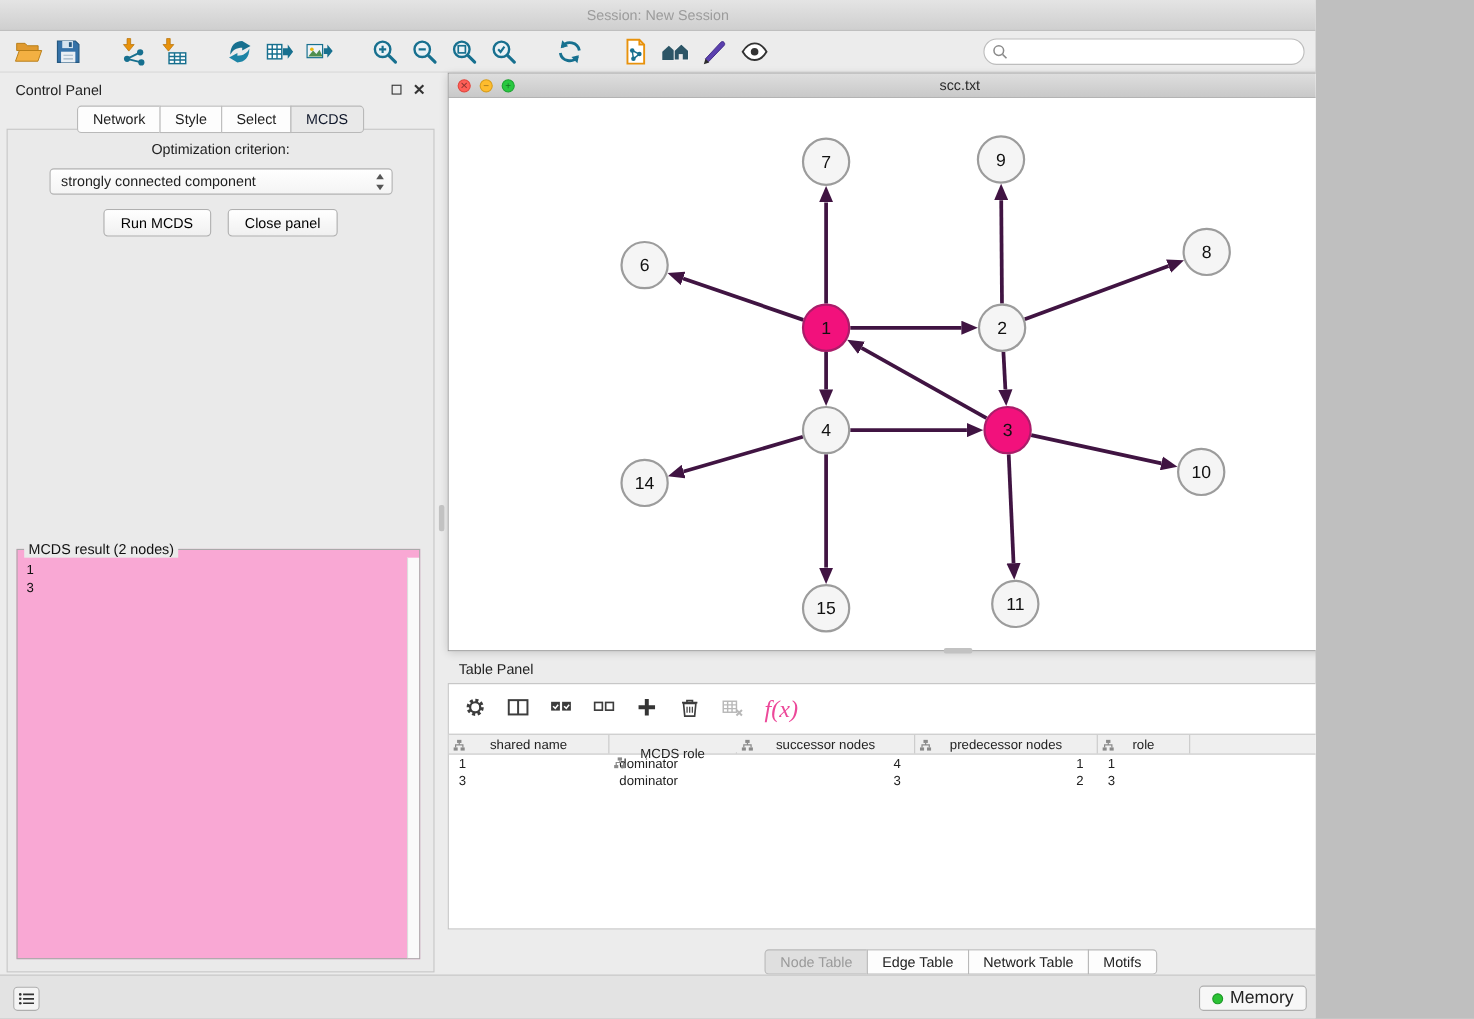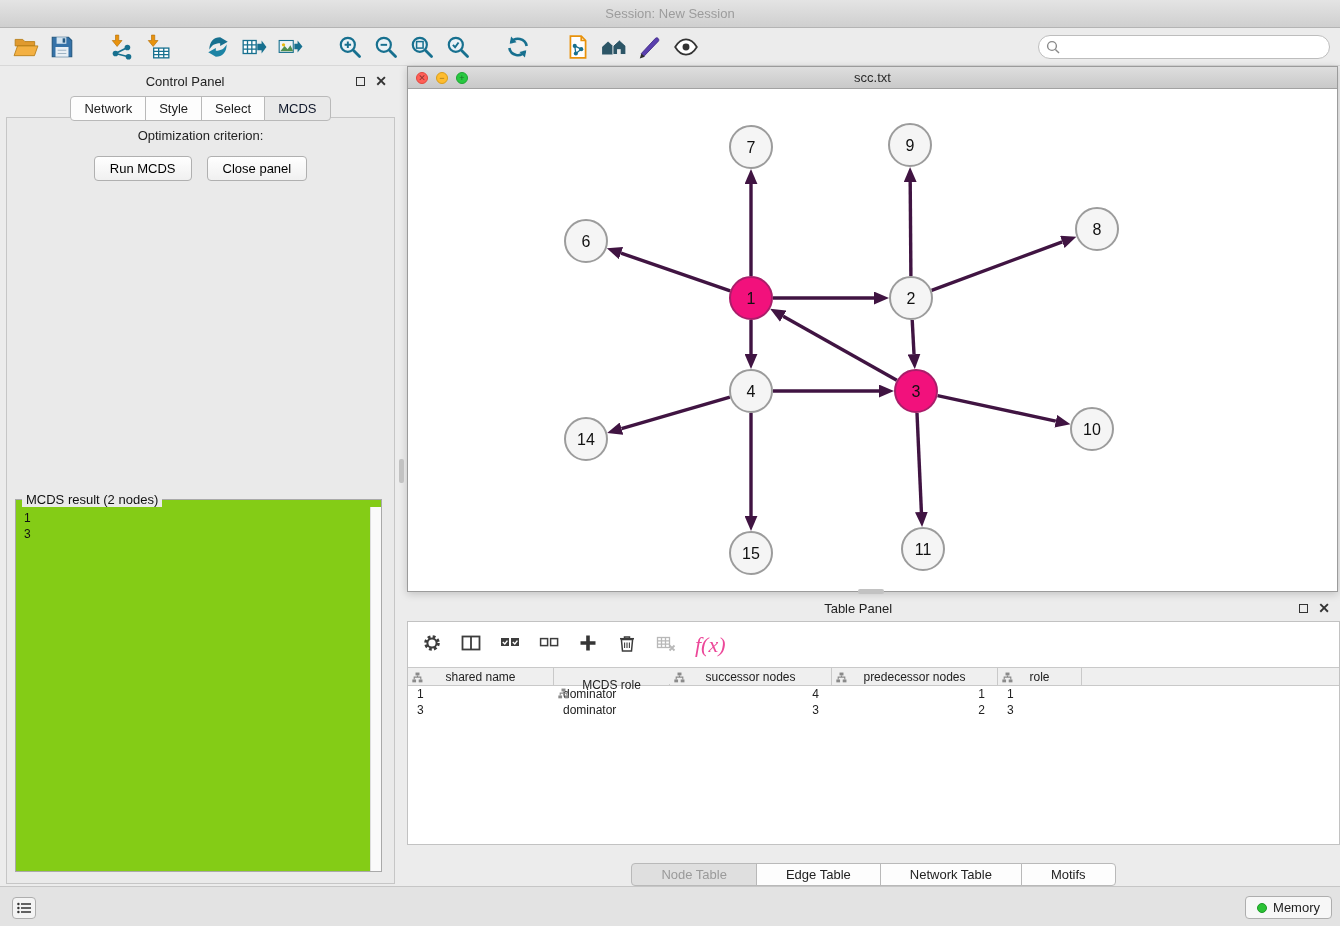--- a/index.html
+++ b/index.html
@@ -1,17 +1,17 @@
 <!DOCTYPE html>
 <html><head>
 <meta charset="utf-8">
 <style>
   html,body{margin:0;padding:0;background:#bfbfbf;}
   *{box-sizing:border-box;}
-  .app{position:relative;width:1340px;height:926px;background:#ececec;
+  .app{position:relative;width:1196px;height:926px;background:#ececec;
        font-family:"Liberation Sans",sans-serif;font-size:13px;color:#222;overflow:hidden;}
 
   
   .titlebar{position:absolute;left:0;top:0;width:100%;height:28px;
     background:linear-gradient(#e4e4e4,#cfcfcf);border-bottom:1px solid #b4b4b4;
     text-align:center;line-height:27px;color:#9c9c9c;}
 
   
   .toolbar{position:absolute;left:0;top:28px;width:100%;height:38px;display:flex;
     align-items:center;padding-left:8px;border-bottom:1px solid #d8d8d8;}
@@ -19,40 +19,40 @@
   .tbtn svg{width:26px;height:26px;}
   .tgap{width:24px;height:1px;flex:0 0 auto;}
   .searchbox{margin-left:auto;margin-right:10px;position:relative;width:292px;height:24px;}
   .searchbox input{width:100%;height:100%;border:1px solid #bdbdbd;border-radius:12px;
     padding:0 8px 0 26px;font:13px "Liberation Sans",sans-serif;outline:none;background:#fff;}
   .searchbox svg{position:absolute;left:8px;top:5px;width:14px;height:14px;}
 
   
   .cpanel{position:absolute;left:6px;top:68px;width:389px;height:816px;}
   .panel-head{height:26px;display:flex;align-items:center;padding:0 8px;}
-  .panel-title{flex:1;text-align:center;}
+  .panel-title{flex:1;}
   .win-ic{display:flex;align-items:center;gap:10px;}
   .ic-max{width:9px;height:9px;border:1.5px solid #333;display:inline-block;}
   .ic-close{font-weight:bold;font-size:14px;color:#333;line-height:10px;}
   .cp-tabs{position:relative;z-index:2;display:flex;justify-content:center;margin-top:2px;}
   .cp-tab{padding:4px 13px;background:#fdfdfd;border:1px solid #b9b9b9;margin-left:-1px;font-size:13px;}
   .cp-tab:first-child{border-radius:4px 0 0 4px;margin-left:0;}
   .cp-tab:last-child{border-radius:0 4px 4px 0;}
   .cp-tab.selected{background:#e9e9e9;color:#0f172a;}
   .cp-content{position:absolute;left:0;right:0;top:49px;bottom:0;background:#eaeaea;
     border:1px solid #c6c6c6;}
   .opt-label{text-align:center;margin-top:10px;}
   .criterion{position:relative;width:312px;height:24px;margin:10px auto 0;background:linear-gradient(#fff,#f4f4f4);
     border:1px solid #b4b4b4;border-radius:4px;line-height:22px;padding:0 24px 0 10px;}
   .criterion .arrows{position:absolute;right:6px;top:4px;}
   .btn-row{display:flex;justify-content:center;gap:15px;margin-top:13px;}
   .pbtn{padding:4px 15px;background:linear-gradient(#ffffff,#f0f0f0);border:1px solid #b0b0b0;
     border-radius:4px;font-size:13px;}
   .mcds-box{position:absolute;left:8px;right:12px;top:374px;height:380px;border:1px solid #a9a9a9;
-    background:#84cc16;margin:0;padding:0;}
+    background:#f9a8d4;margin:0;padding:0;}
   .mcds-box legend{margin-left:6px;padding:0 4px;background:#eaeaea;font-size:13px;color:#111;}
   .mcds-lines{position:absolute;left:0;top:0;right:12px;bottom:0;padding:3px 8px;font-size:12px;
     line-height:16px;white-space:pre;color:#111;}
   .mcds-gutter{position:absolute;right:0;top:0;bottom:0;width:11px;border-left:1px solid #ddd;background:#fafafa;}
 
   
   .netwin{position:absolute;left:407px;top:66px;width:931px;height:526px;border:1px solid #9b9b9b;
     background:#fff;box-shadow:0 2px 8px rgba(0,0,0,0.18);}
   .net-titlebar{position:absolute;left:0;top:0;right:0;height:22px;
     background:linear-gradient(#dedede,#c9c9c9);border-bottom:1px solid #a2a2a2;
@@ -78,32 +78,32 @@
   .thead{display:flex;height:19px;background:#efefef;border-top:1px solid #c9c9c9;border-bottom:1px solid #c9c9c9;}
   .th{position:relative;border-right:1px solid #c9c9c9;font-size:12px;display:flex;align-items:center;}
   .th .hlabel{width:100%;text-align:center;}
   .th svg{position:absolute;left:4px;top:4px;}
   .th.filler{flex:1;border-right:none;}
   .trow{display:flex;height:16px;line-height:16px;font-size:12px;}
   .td{overflow:hidden;white-space:nowrap;}
   .td.left{padding-left:9px;text-align:left;}
   .td.right{padding-right:13px;text-align:right;}
   .t-tabs{position:absolute;left:0;right:0;top:268px;display:flex;justify-content:center;}
-  .t-tab{padding:3px 29px;background:#fdfdfd;border:1px solid #b9b9b9;margin-left:-1px;font-size:13px;}
+  .t-tab{padding:3px 13px;background:#fdfdfd;border:1px solid #b9b9b9;margin-left:-1px;font-size:13px;}
   .t-tab:first-child{border-radius:4px 0 0 4px;margin-left:0;}
   .t-tab:last-child{border-radius:0 4px 4px 0;}
   .t-tab.selected{background:#dfdfdf;color:#9a9a9a;}
 
   
   .statusbar{position:absolute;left:0;top:886px;width:100%;height:40px;background:#e3e3e3;
     border-top:1px solid #c6c6c6;}
   .list-btn{position:absolute;left:12px;top:10px;width:24px;height:22px;border:1px solid #aeaeae;
     border-radius:4px;background:#f4f4f4;display:flex;align-items:center;justify-content:center;}
   .mem-btn{position:absolute;right:8px;top:9px;height:23px;border:1px solid #aeaeae;border-radius:4px;
-    background:#f7f7f7;display:flex;align-items:center;gap:6px;padding:0 11px;font-size:13px;}
+    background:#f7f7f7;display:flex;align-items:center;gap:6px;padding:0 11px;font-size:16px;}
   .mem-dot{width:10px;height:10px;border-radius:50%;background:#2bc235;border:1px solid #1c9927;}
 </style>
 </head>
 <body>
 
 <div class="app">
 
   <div class="titlebar">
     <span>Session: New Session</span>
   </div>
@@ -253,20 +253,29 @@
       </span>
     </div>
     <div class="cp-tabs" id="cp-tabs">
         <div class="cp-tab">Network</div>
         <div class="cp-tab">Style</div>
         <div class="cp-tab">Select</div>
         <div class="cp-tab selected">MCDS</div>
       </div>
     <div class="cp-content">
       <div class="opt-label">Optimization criterion:</div>
+      <div class="criterion">
+        <span>strongly connected component</span>
+        <span class="arrows">
+          <svg width="9" height="15" viewBox="0 0 9 15">
+              <path d="M4.5 0L8 5H1z" fill="#555"></path>
+              <path d="M4.5 15L8 10H1z" fill="#555"></path>
+            </svg>
+        </span>
+      </div>
       <div class="btn-row">
         <button class="pbtn">Run MCDS</button>
         <button class="pbtn">Close panel</button>
       </div>
       <fieldset class="mcds-box">
         <legend>MCDS result (2 nodes)</legend>
         <div style="position:relative;width:100%;height:100%;">
           <div class="mcds-lines" id="mcds-lines">1
 3</div>
           <div class="mcds-gutter"></div>

